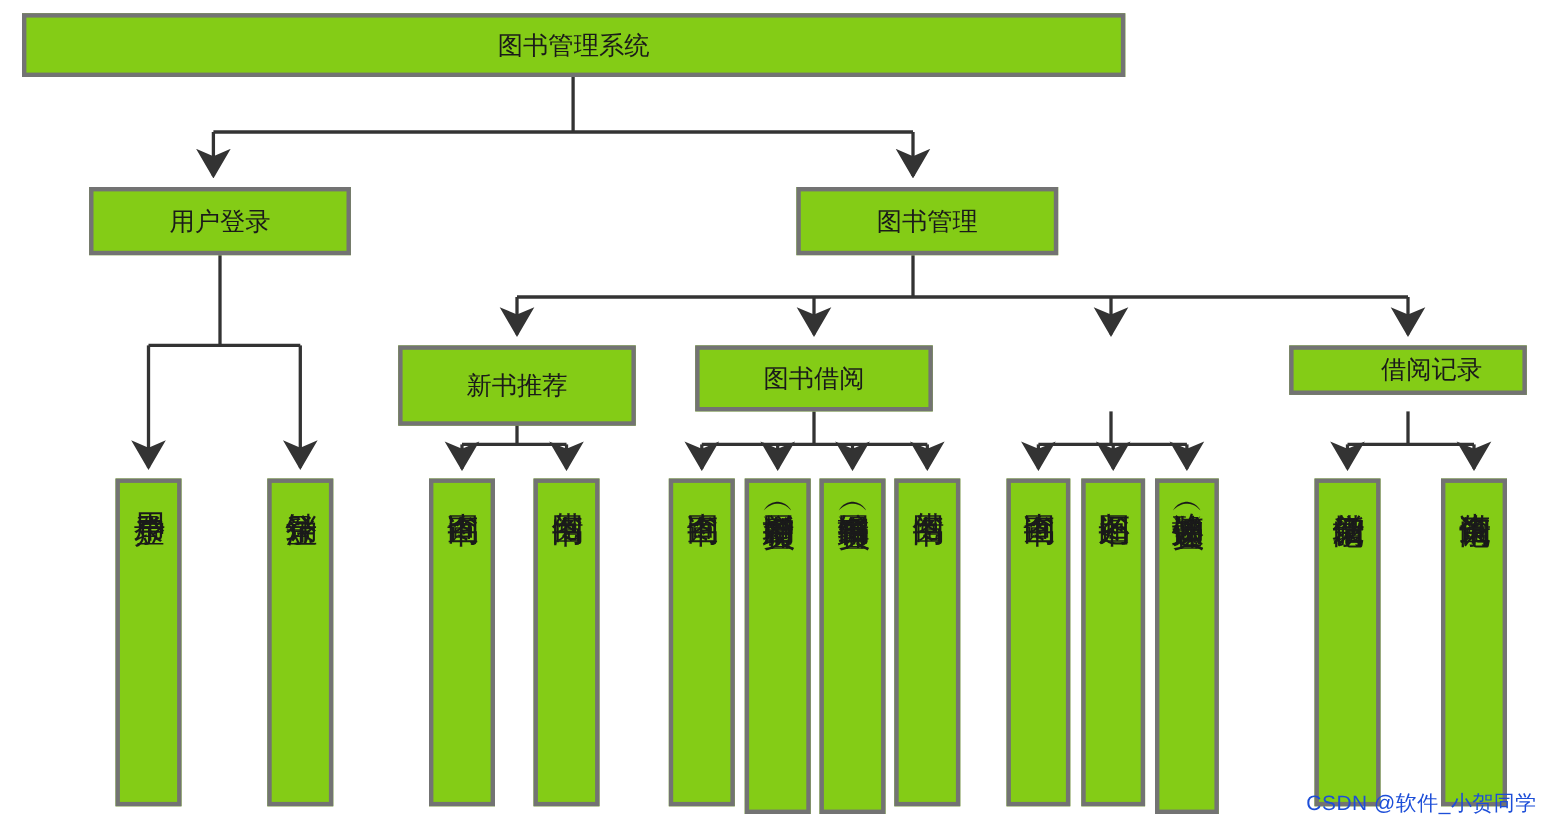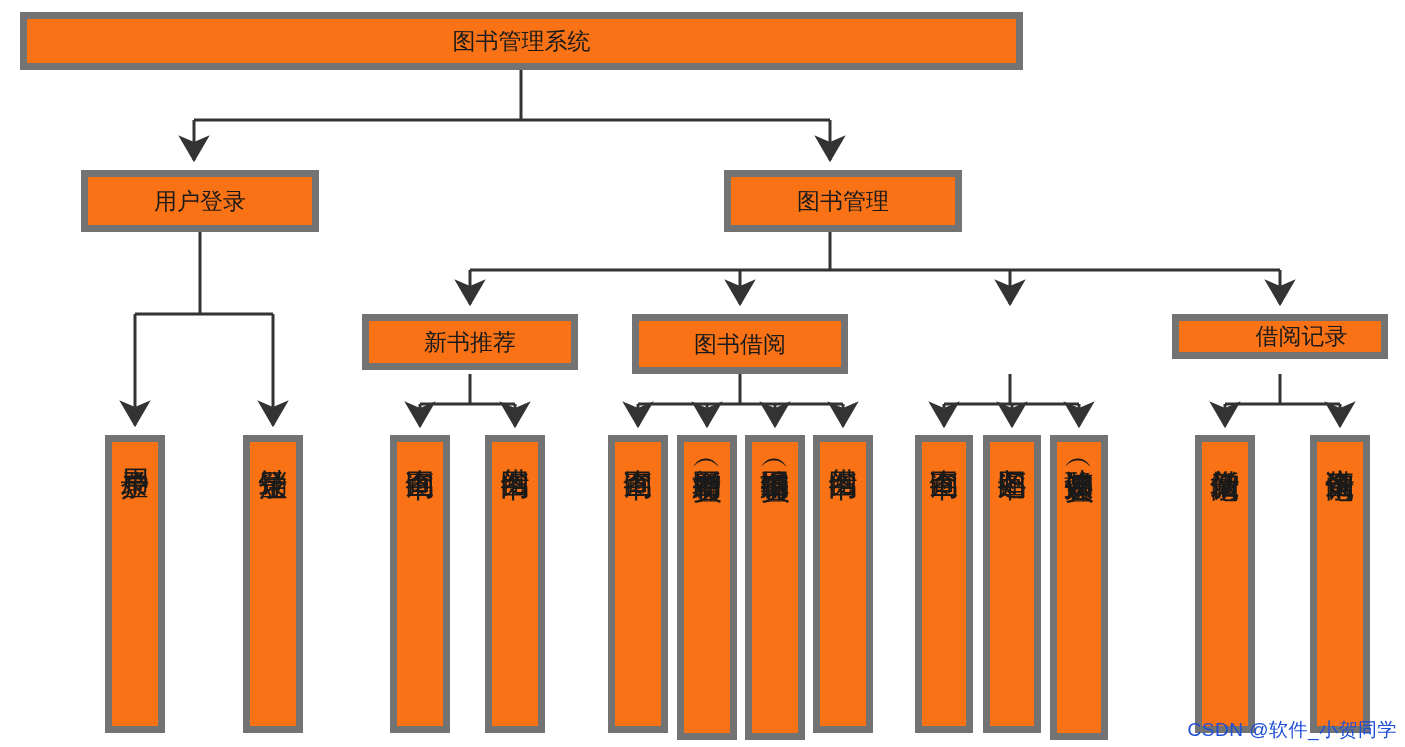--- a/index.html
+++ b/index.html
@@ -3,22 +3,22 @@
 <meta charset="utf-8">
 <style>
   html,body{margin:0;padding:0;background:#ffffff;}
   body{
     font-family:"Liberation Sans","DejaVu Sans",sans-serif;
     width:1405px;height:747px;overflow:hidden;position:relative;
   }
   #diagram-root{position:absolute;left:0;top:0;width:1405px;height:747px;}
   .node-box{
     position:absolute;
-    background:#f97316;
-    border:7px solid #737373;
+    background:#84cc16;
+    border:4px solid #737373;
     box-sizing:border-box;
     display:flex;
     align-items:center;
     justify-content:center;
   }
   .node-label{
     color:#1a1a1a;
     line-height:1.08;
     text-align:center;
     white-space:nowrap;
@@ -119,21 +119,21 @@
     <span class="node-label">图书管理系统</span>
   </div>
 
   <div class="node-box node-h" style="left:81px;top:170px;width:238px;height:62px;">
     <span class="node-label">用户登录</span>
   </div>
   <div class="node-box node-h" style="left:724px;top:170px;width:238px;height:62px;">
     <span class="node-label">图书管理</span>
   </div>
 
-  <div class="node-box node-h" style="left:362px;top:314px;width:216px;height:56px;">
+  <div class="node-box node-h" style="left:362px;top:314px;width:216px;height:73px;">
     <span class="node-label">新书推荐</span>
   </div>
   <div class="node-box node-h" style="left:632px;top:314px;width:216px;height:60px;">
     <span class="node-label">图书借阅</span>
   </div>
   <div class="node-box node-h" style="left:1172px;top:314px;width:216px;height:45px;padding-left:43px;">
     <span class="node-label">借阅记录</span>
   </div>
 
   <div class="node-box node-v" style="left:105px;top:435px;width:60px;height:298px;">

